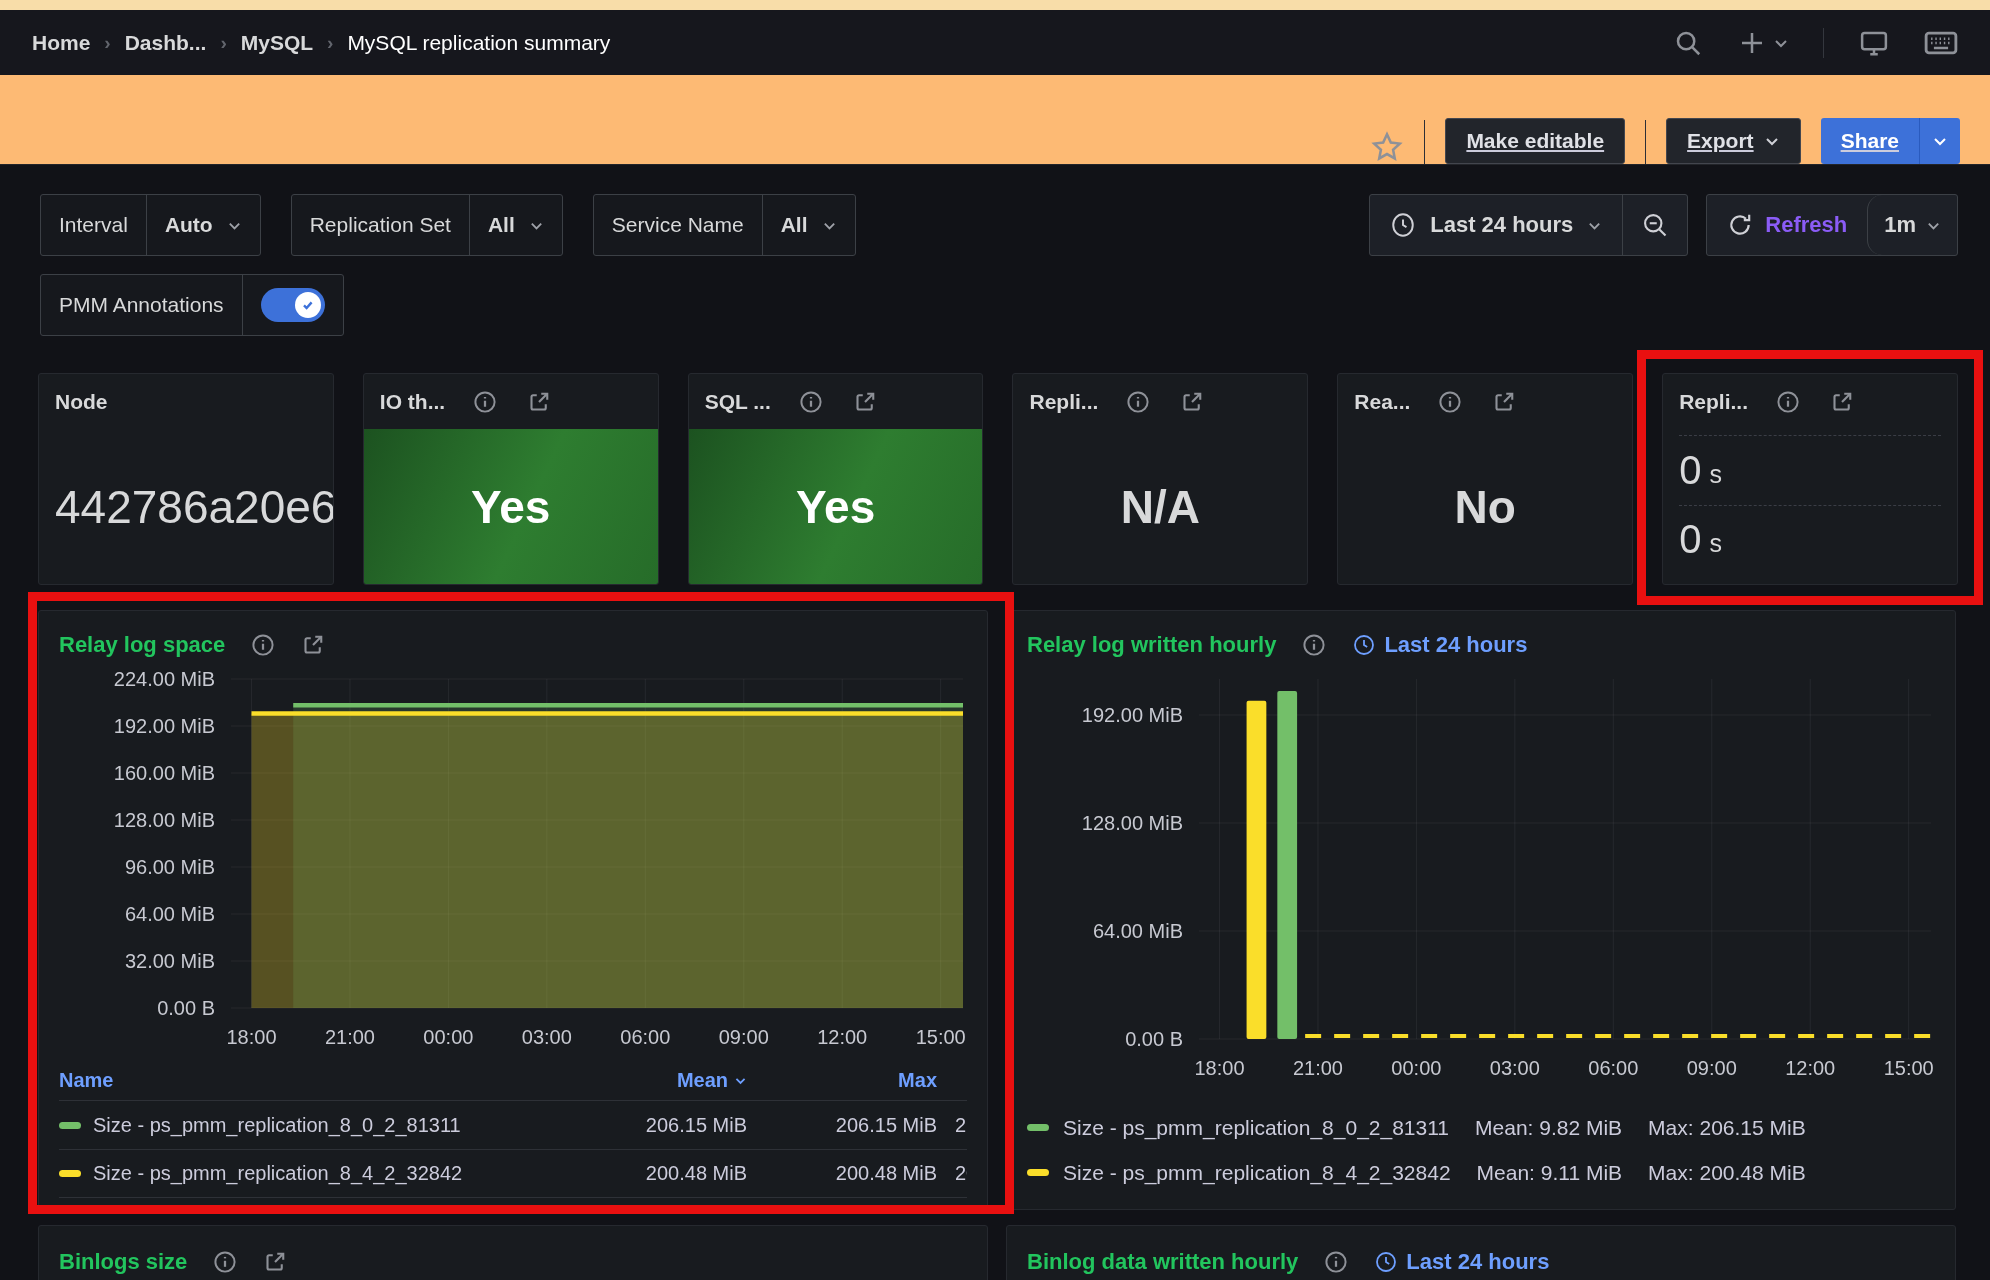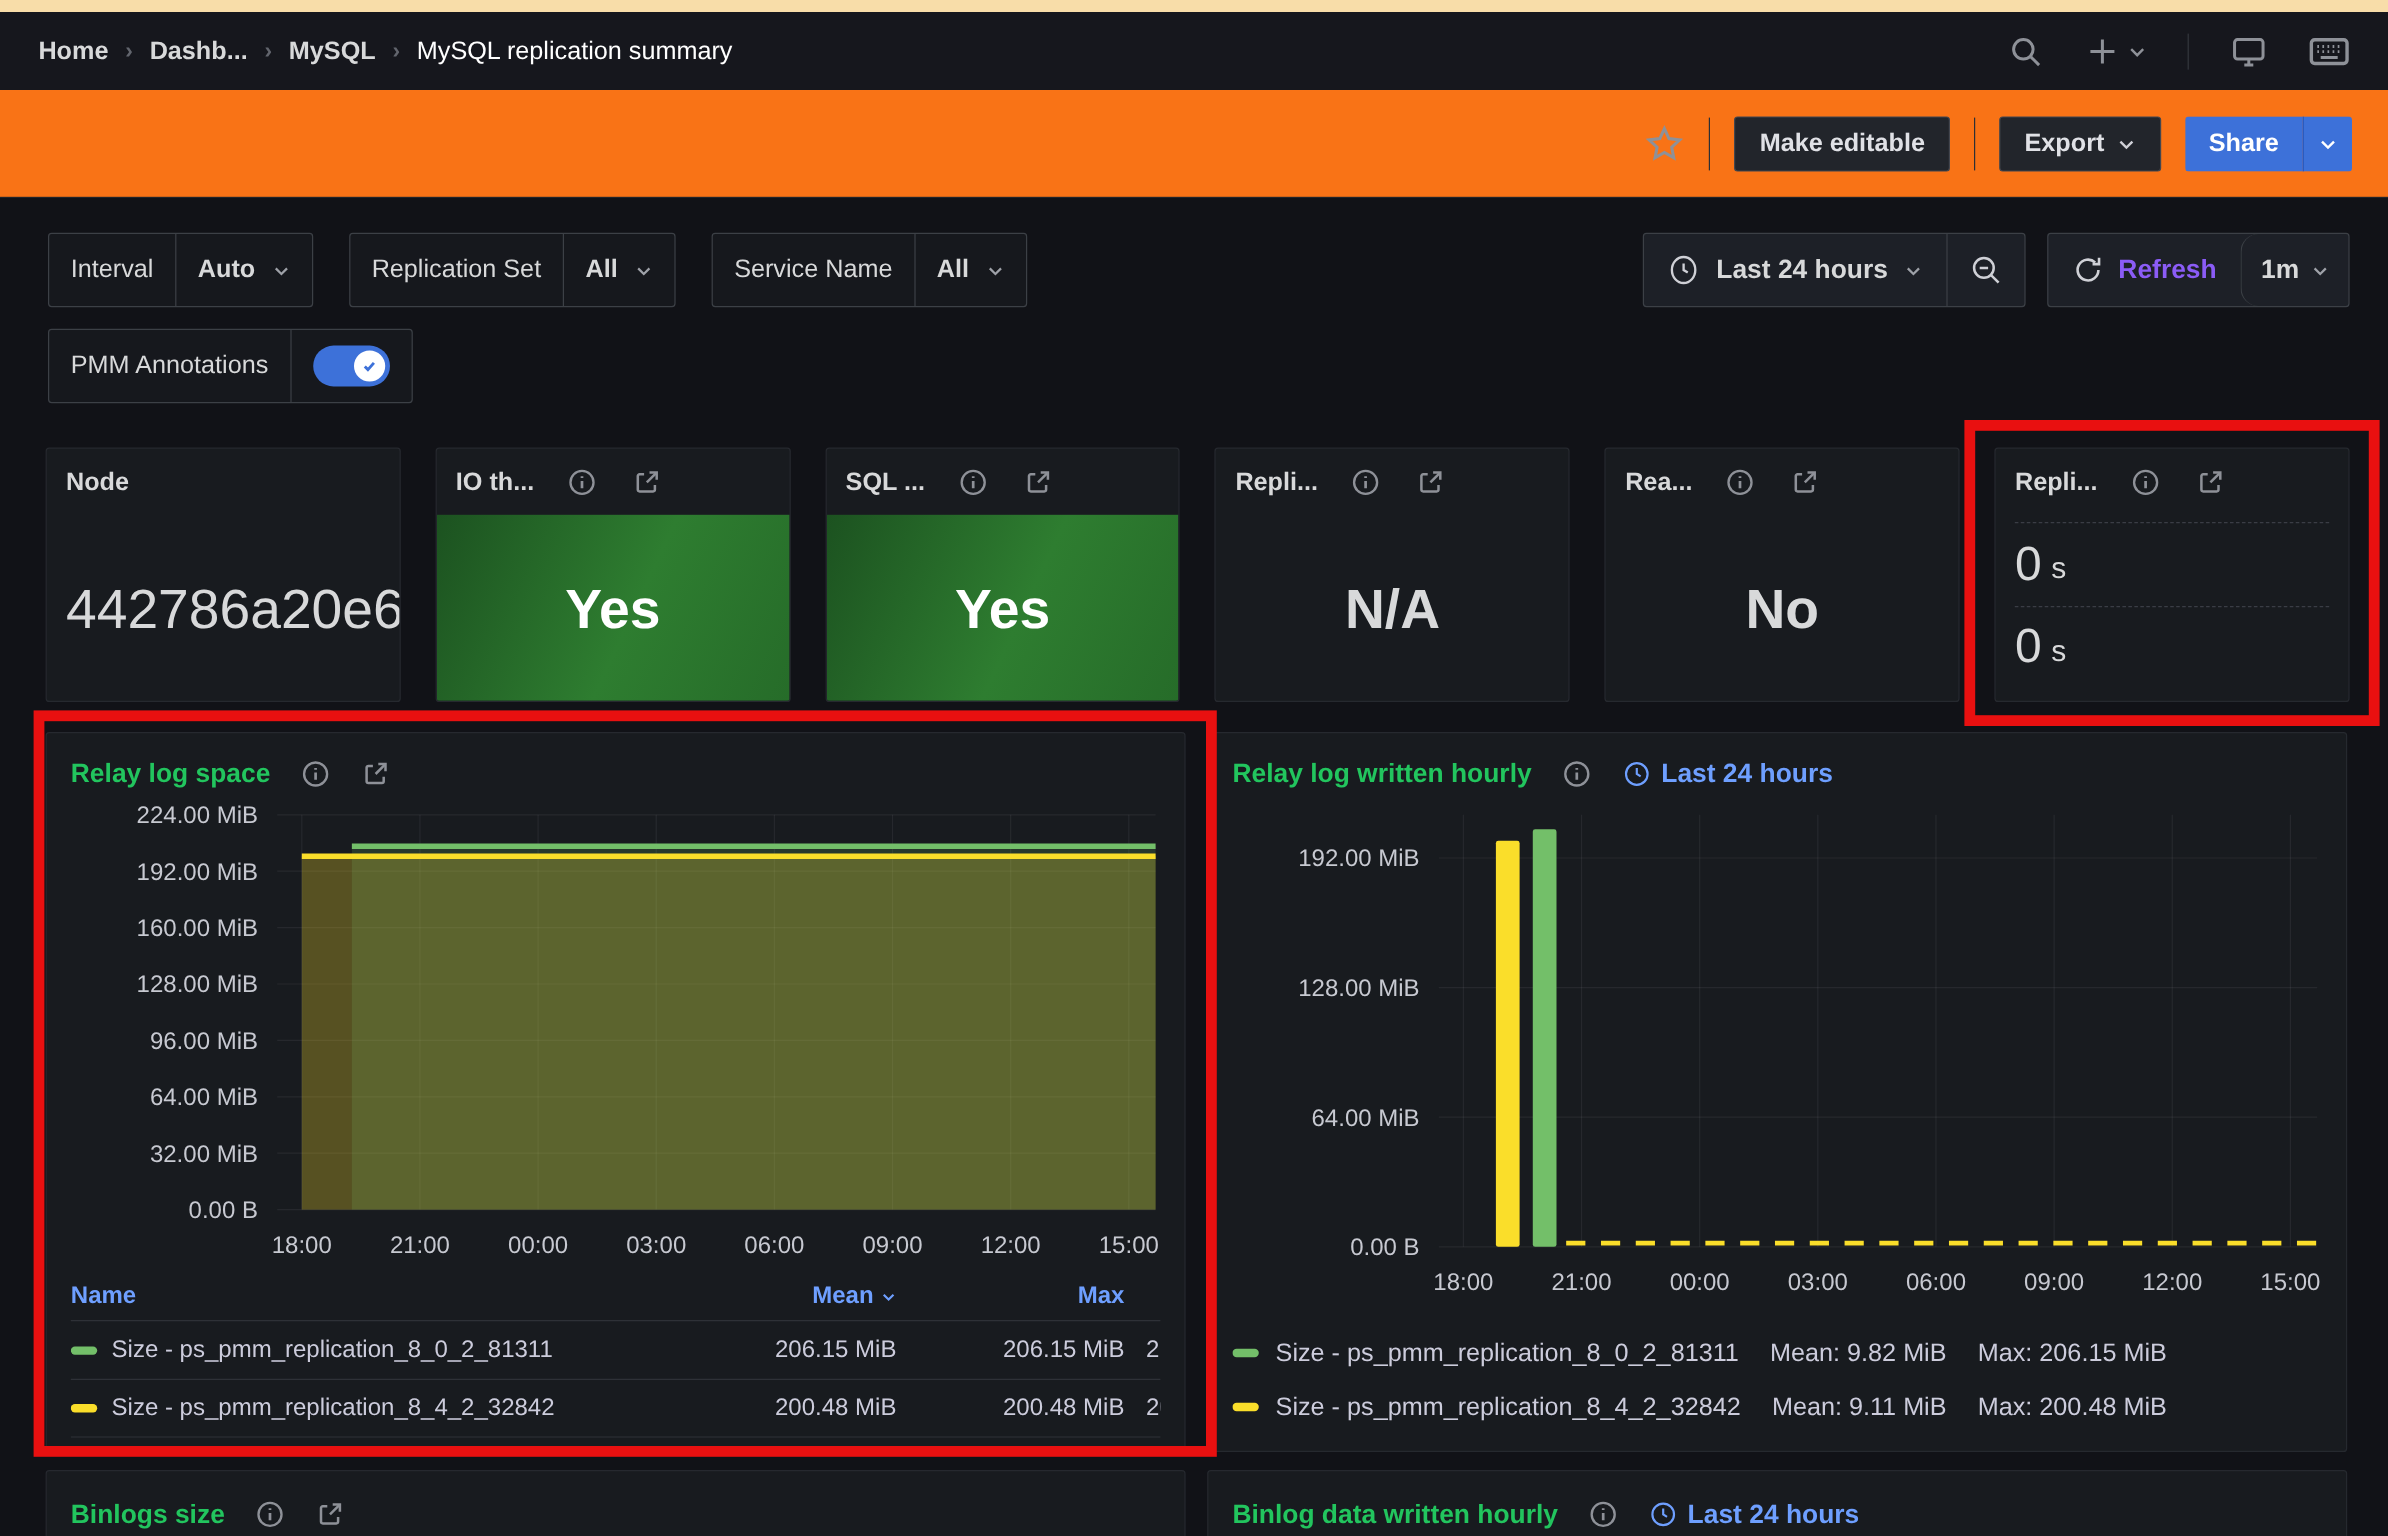--- a/index.html
+++ b/index.html
@@ -13,21 +13,21 @@
   .navbar { position:absolute; left:0; top:10px; width:100%; height:65px; background:#16171d; display:flex; align-items:center; padding:0 32px; }
   .crumbs { display:flex; align-items:center; gap:14px; font-size:21px; font-weight:600; }
   .crumb { color:#d8d9da; white-space:nowrap; cursor:pointer; }
   .crumb.current { color:#ffffff; font-weight:500; }
   .crumb-sep { color:#62656d; font-size:19px; }
   .nav-actions { margin-left:auto; display:flex; align-items:center; gap:34px; }
   .nav-icon { display:flex; align-items:center; gap:6px; cursor:pointer; }
   .v-div { width:1px; height:30px; background:#34373e; }
 
   
-  .toolbar { position:absolute; left:0; top:75px; width:100%; height:90px; background:#f97316; border-bottom:1px solid #222429; display:flex; align-items:center; justify-content:flex-end; gap:20px; padding:0 30px; }
+  .toolbar { position:absolute; left:0; top:75px; width:100%; height:90px; background:#fdba74; border-bottom:1px solid #222429; display:flex; align-items:flex-end; justify-content:flex-end; gap:20px; padding:0 30px;text-decoration:underline; }
   .btn { display:flex; align-items:center; gap:10px; height:46px; padding:0 20px; background:#22252b; border:1px solid #43464e; border-radius:3px; color:#e0e1e6; font-size:21px; font-weight:600; cursor:pointer; white-space:nowrap; }
   .btn-share { display:flex; align-items:stretch; height:46px; border-radius:3px; overflow:hidden; cursor:pointer; }
   .btn-share .main { background:#3d71d9; color:#fff; font-size:21px; font-weight:600; display:flex; align-items:center; padding:0 20px; }
   .btn-share .chev { background:#3d71d9; border-left:1px solid #2a5bbf; display:flex; align-items:center; padding:0 12px; }
   .tb-div { width:1px; height:44px; background:#2c2f36; }
 
   
   .canvas { position:absolute; left:0; top:166px; width:100%; height:1027px; }
 
   

